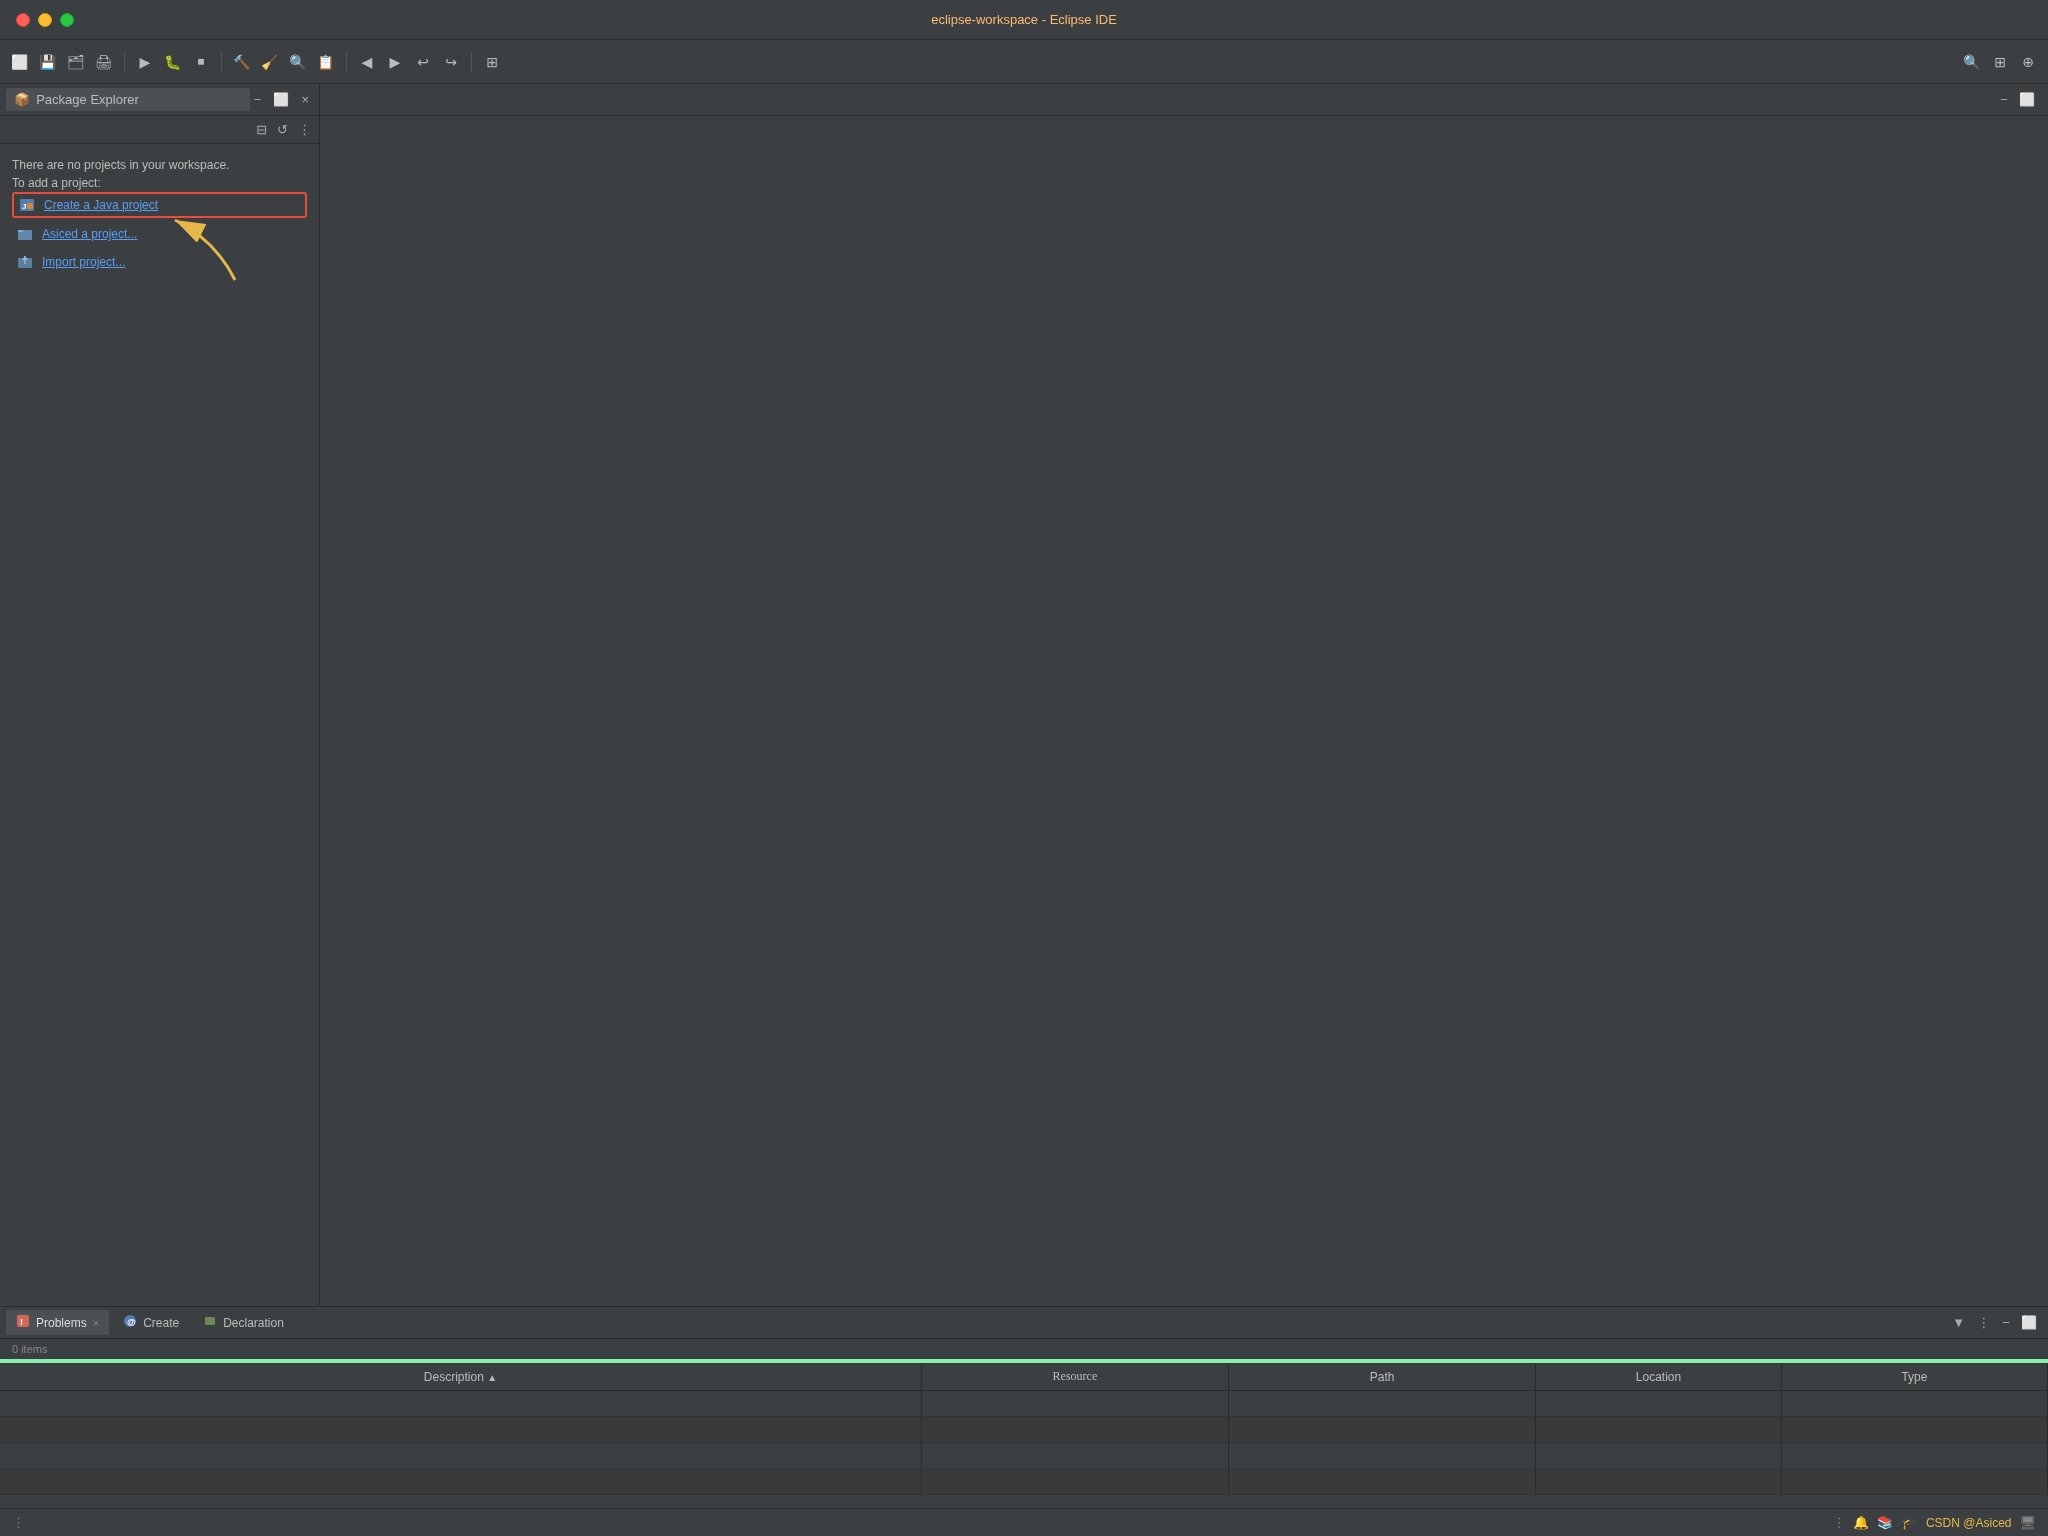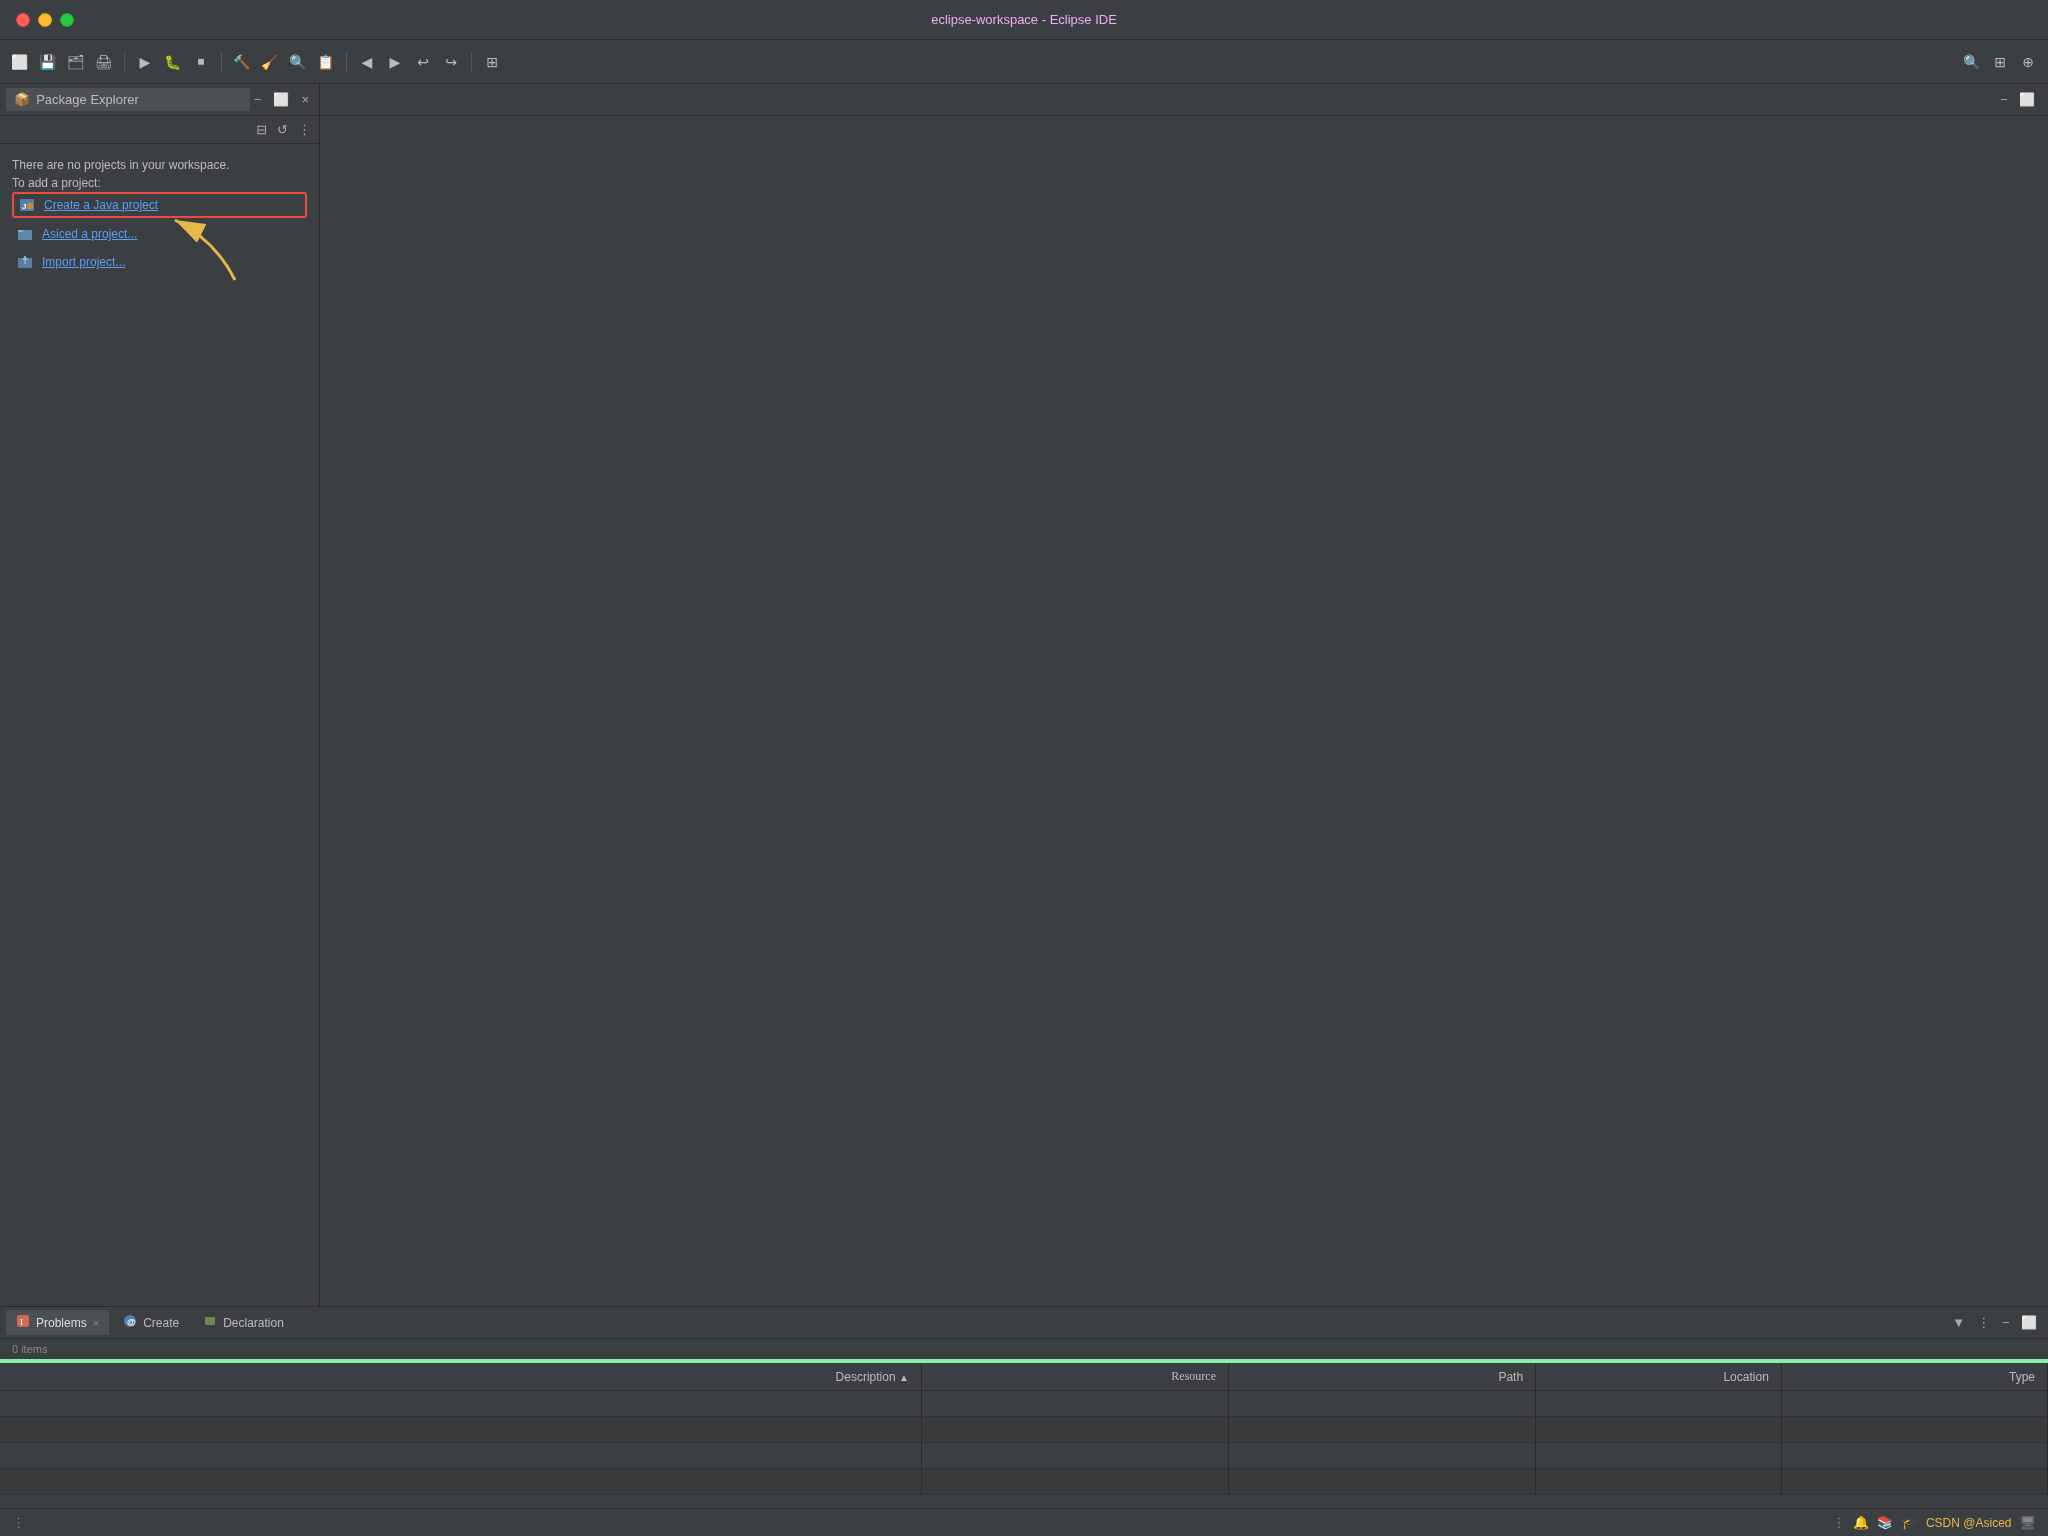--- a/index.html
+++ b/index.html
@@ -37,21 +37,21 @@
     .traffic-light {
       width: 14px;
       height: 14px;
       border-radius: 50%;
     }
     .tl-red { background: #ff5f57; border: 1px solid #e0443e; }
     .tl-yellow { background: #febc2e; border: 1px solid #d4a017; }
     .tl-green { background: #28c840; border: 1px solid #1aab29; }
     #window-title {
       font-size: 13px;
-      color: #f0abfc;
+      color: #fdba74;
     }
 
     
     #main-toolbar {
       width: 100%;
       height: 44px;
       background: #3c3f41;
       border-bottom: 1px solid #2b2b2b;
       display: flex;
       align-items: center;
@@ -254,21 +254,21 @@
 
     
     #problems-table {
       width: 100%;
       border-collapse: collapse;
     }
     #problems-table thead tr {
       background: #3c3f41;
     }
     #problems-table thead th {
-      text-align: right;
+      text-align: center;
       padding: 6px 12px;
       font-weight: normal;
       font-size: 12px;
       color: #bbbbbb;
       border-bottom: 1px solid #2b2b2b;
       border-right: 1px solid #2b2b2b;
     }
     #problems-table tbody tr {
       height: 26px;
       border-bottom: 1px solid #333;

